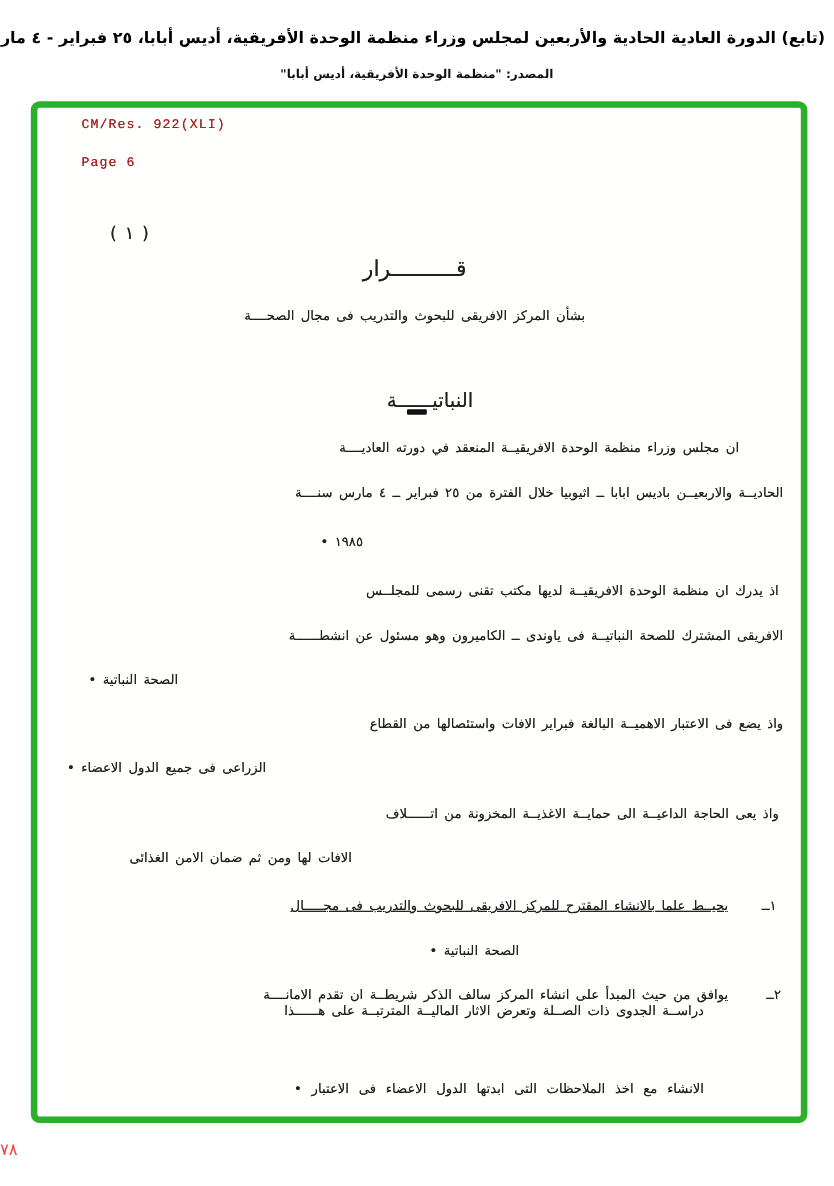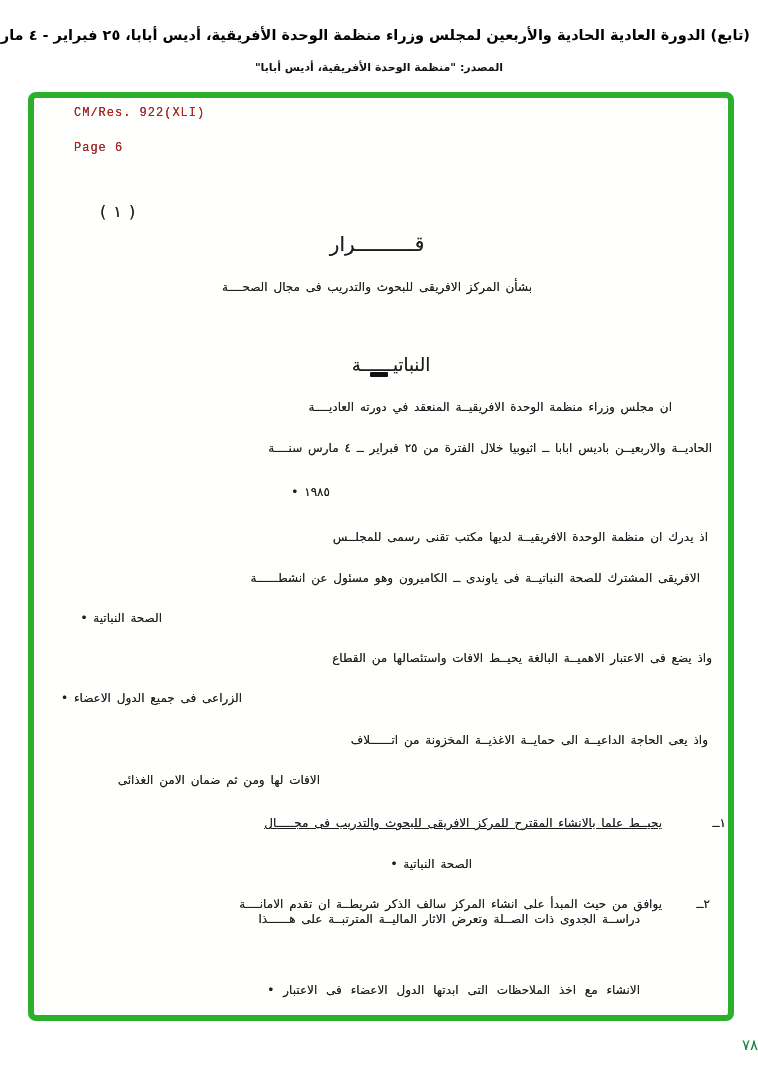--- a/index.html
+++ b/index.html
@@ -34,22 +34,22 @@
     color:#1e1e1e;word-spacing:2px;
     text-shadow:0 0 .5px rgba(20,20,20,.65);
   }
   .center{left:40px;right:44px;text-align:center;}
   .ttl{font-size:20px;}
   .divider{
     position:absolute;left:50%;top:372px;width:18px;height:5px;
     background:#121212;transform:translateX(-50%);border-radius:1px;
   }
   .footer-num{
-    position:absolute;top:1036px;left:0;right:0;text-align:right;
-    font-size:15px;color:#15803d;letter-spacing:2px;
+    position:absolute;top:1036px;left:0;right:0;text-align:left;
+    font-size:15px;color:#ef4444;letter-spacing:2px;
   }
 </style>
 </head>
 <body>
 
 <div class="hdr-caption">(تابع)  الدورة العادية الحادية والأربعين لمجلس وزراء منظمة الوحدة الأفريقية، أديس أبابا، ٢٥ فبراير - ٤ مارس ١٩٨٥</div>
 <div class="hdr-source">المصدر:  "منظمة الوحدة الأفريقية، أديس أبابا"</div>
 
 <div class="frame"></div>
 
@@ -62,30 +62,30 @@
   <div class="ar center ttl" style="top:232px;">قــــــــــرار</div>
   <div class="ar center" style="top:280px;font-size:12px;">بشأن المركز الافريقى للبحوث والتدريب فى مجال الصحــــة</div>
   <div class="ar center" style="top:322px;font-size:18px;transform:translateX(14px);margin-top:32px;">النباتيــــــة</div>
   <div class="divider"></div>
 
   <div class="ar" style="right:86px;top:400px;">ان مجلس   وزراء منظمة الوحدة الافريقيــة المنعقد  في   دورته العاديــــة</div>
   <div class="ar" style="right:46px;top:441px;">الحاديــة والاربعيــن باديس ابابا ــ اثيوبيا خلال الفترة من ٢٥ فبراير ــ ٤  مارس سنــــة</div>
   <div class="ar" style="right:428px;top:485px;">١٩٨٥ •</div>
 
   <div class="ar" style="right:50px;top:530px;">اذ يدرك  ان منظمة الوحدة الافريقيــة  لديها مكتب تقنى رسمى للمجلــس</div>
-  <div class="ar" style="right:58px;top:571px;text-align:right;">الافريقى المشترك للصحة النباتيــة فى ياوندى ــ  الكاميرون وهو مسئول عن انشطــــــة</div>
+  <div class="ar" style="right:46px;top:571px;text-align:right;">الافريقى المشترك للصحة النباتيــة فى ياوندى ــ  الكاميرون وهو مسئول عن انشطــــــة</div>
   <div class="ar" style="right:596px;top:611px;">الصحة النباتية •</div>
 
-  <div class="ar" style="right:46px;top:651px;">واذ يضع فى الاعتبار الاهميــة البالغة يحيــط الافات واستئصالها من القطاع</div>
+  <div class="ar" style="right:46px;top:651px;">واذ يضع فى الاعتبار الاهميــة البالغة فبراير الافات واستئصالها من القطاع</div>
   <div class="ar" style="right:516px;top:691px;">الزراعى   فى جميع الدول الاعضاء •</div>
 
   <div class="ar" style="right:50px;top:733px;">واذ يعى  الحاجة الداعيــة الى   حمايــة الاغذيــة المخزونة من اتــــــلاف</div>
   <div class="ar" style="right:438px;top:773px;text-align:center;">الافات لها ومن ثم ضمان   الامن الغذائى</div>
 
-  <div class="ar" style="right:32px;top:816px;">١ــ</div>
+  <div class="ar" style="right:52px;top:816px;">١ــ</div>
   <div class="ar" style="right:96px;top:816px;text-decoration:underline;">يحيــط علما بالانشاء  المقترح للمركز الافريقى للبحوث والتدريب فى مجـــــال</div>
   <div class="ar" style="right:286px;top:857px;">الصحة النباتية •</div>
 
   <div class="ar" style="right:48px;top:897px;">٢ــ</div>
   <div class="ar" style="right:96px;top:897px;">يوافق من حيث المبدأ على انشاء المركز سالف الذكر شريطــة ان تقدم الامانــــة</div>
   <div class="ar" style="right:118px;top:912px;">دراســة الجدوى   ذات الصــلة وتعرض الاثار الماليــة المترتبــة على هــــــذا</div>
   <div class="ar" style="right:118px;top:983px;word-spacing:5px;">الانشاء مع اخذ الملاحظات التى ابدتها الدول الاعضاء فى الاعتبار •</div>
 </div>
 
 <div class="footer-num">٧٨</div>

